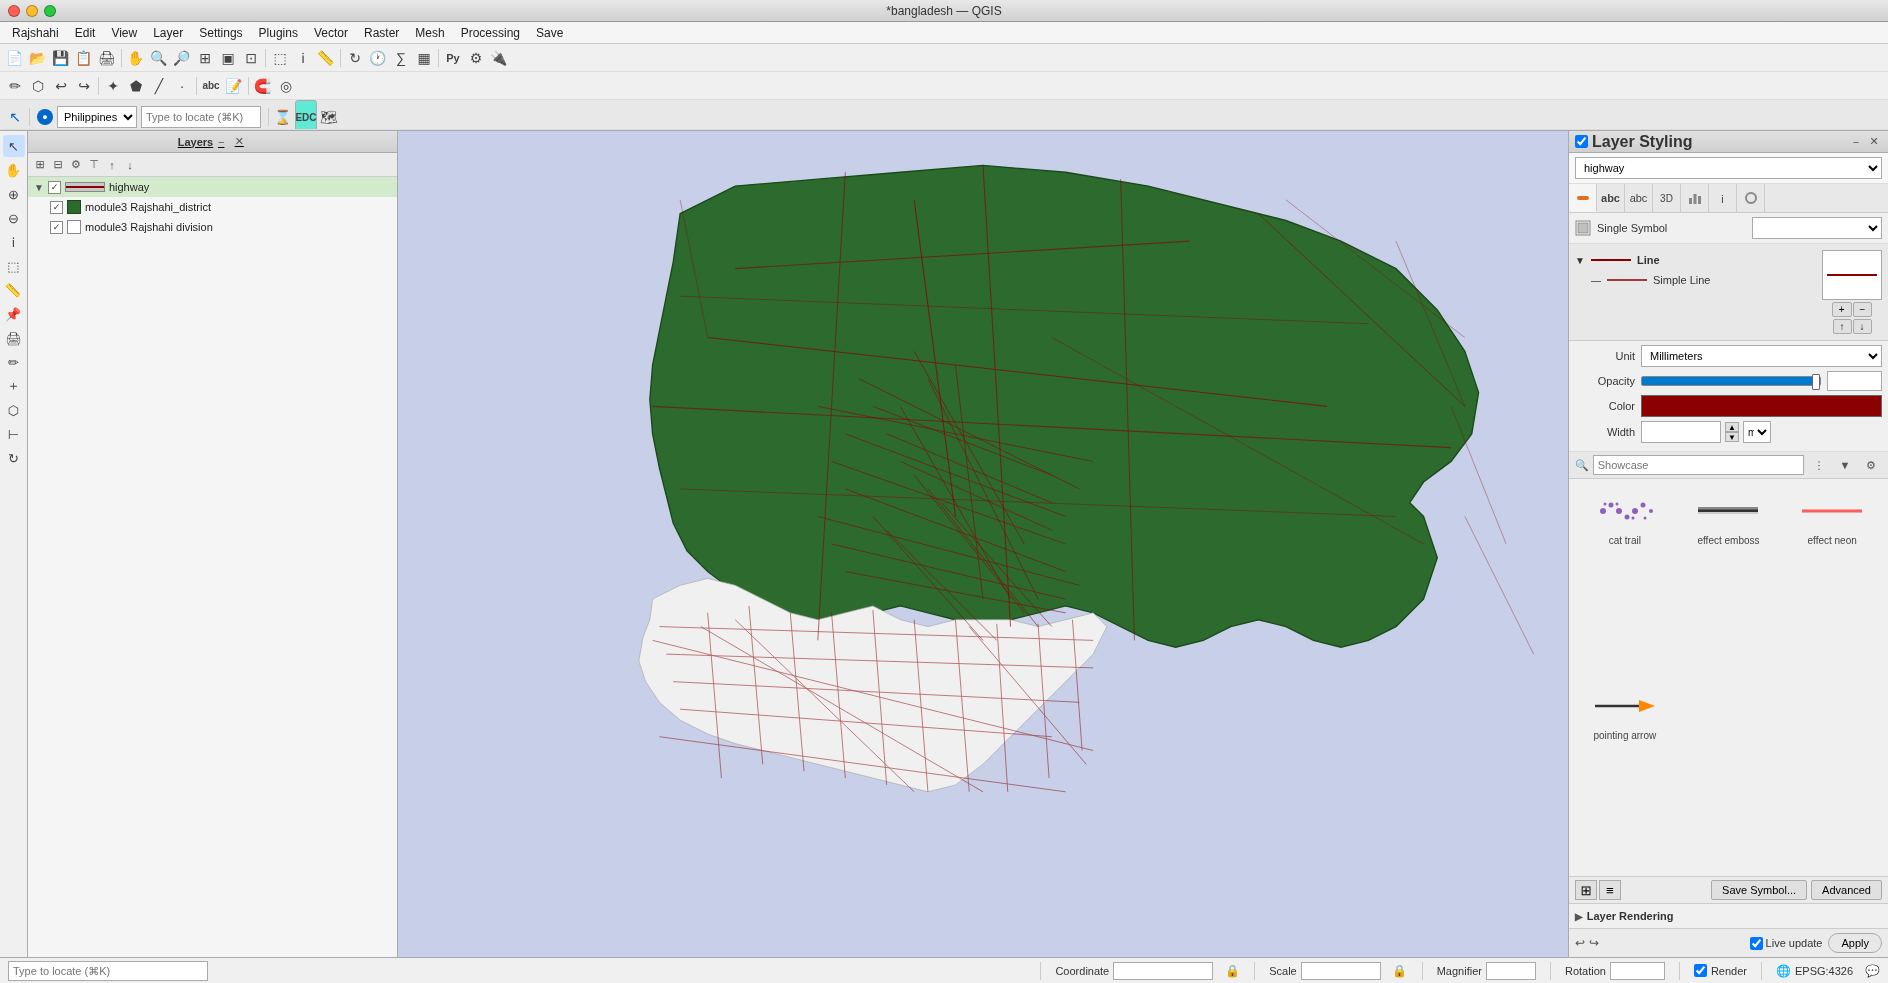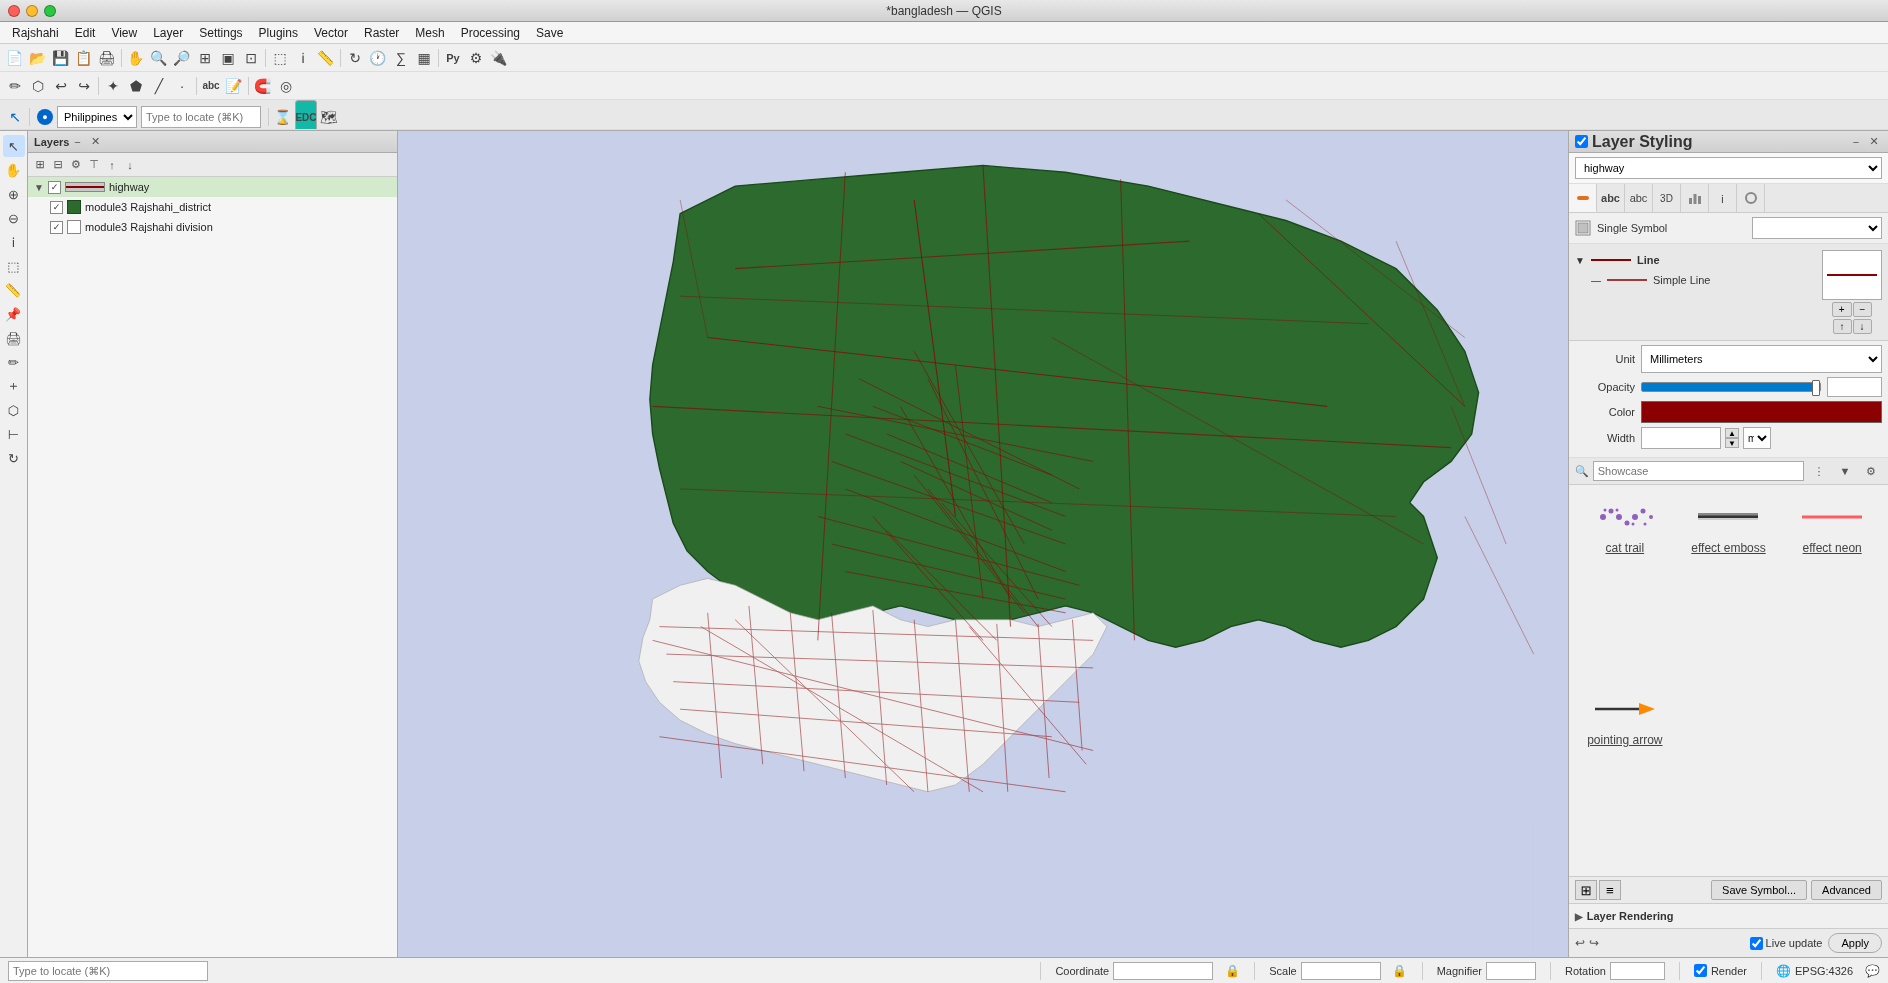--- a/index.html
+++ b/index.html
@@ -23,21 +23,21 @@
     .toolbar-row { display: flex; align-items: center; height: 28px; padding: 0 4px; border-bottom: 1px solid #ddd; gap: 1px; flex-wrap: wrap; overflow: hidden; }
     .tb-icon { width: 22px; height: 22px; display: flex; align-items: center; justify-content: center; font-size: 14px; cursor: pointer; border-radius: 3px; color: #444; }
     .tb-sep { width: 1px; height: 18px; background: #ccc; margin: 0 2px; }
 
     
     .menu-bar { height: 22px; background: #f5f5f5; border-bottom: 1px solid #ccc; display: flex; align-items: center; padding: 0 4px; }
     .menu-item { padding: 2px 8px; font-size: 12px; cursor: pointer; color: #222; border-radius: 3px; }
 
     
     .layers-panel { width: 370px; min-width: 370px; background: #f5f5f5; border-right: 1px solid #aaa; display: flex; flex-direction: column; }
-    .panel-title-bar { height: 22px; background: linear-gradient(to bottom, #e0e0e0, #d0d0d0); display: flex; align-items: center; padding: 0 6px; border-bottom: 1px solid #aaa; justify-content: flex-start; }
+    .panel-title-bar { height: 22px; background: linear-gradient(to bottom, #e0e0e0, #d0d0d0); display: flex; align-items: center; padding: 0 6px; border-bottom: 1px solid #aaa; justify-content: center; text-decoration: underline; }
     .panel-title { font-size: 11px; font-weight: bold; color: #333; }
     .panel-tools { display: flex; gap: 2px; }
     .panel-tool-icon { width: 16px; height: 16px; display: flex; align-items: center; justify-content: center; font-size: 11px; cursor: pointer; color: #555; }
 
     .layers-toolbar { height: 24px; background: #ebebeb; border-bottom: 1px solid #ccc; display: flex; align-items: center; padding: 0 4px; gap: 2px; }
 
     .layer-item { display: flex; align-items: center; padding: 2px 6px; cursor: pointer; gap: 4px; height: 20px; }
     .layer-item.highlighted { background: #d4eacc; }
     .layer-checkbox { width: 13px; height: 13px; border: 1px solid #888; background: white; display: flex; align-items: center; justify-content: center; font-size: 9px; color: #333; }
     .layer-name { font-size: 11px; color: #222; }
@@ -63,28 +63,28 @@
 
     
     .symbol-type-row { display: flex; align-items: center; padding: 4px 6px; border-bottom: 1px solid #ddd; background: #f0f0f0; gap: 6px; }
     .symbol-type-label { font-size: 11px; color: #333; }
     .sym-btn { padding: 1px 6px; background: #e0e0e0; border: 1px solid #aaa; font-size: 10px; cursor: pointer; border-radius: 2px; }
 
     
     .prop-area { padding: 4px 6px; border-bottom: 1px solid #ddd; }
     .prop-row { display: flex; align-items: center; margin-bottom: 4px; gap: 6px; }
     .prop-label { width: 60px; font-size: 11px; color: #333; text-align: right; flex-shrink: 0; }
-    .prop-select { width: 100%; height: 28px; border: 1px solid #aaa; background: white; font-size: 11px; padding: 0 4px; }
+    .prop-select { width: 100%; height: 22px; border: 1px solid #aaa; background: white; font-size: 11px; padding: 0 4px; }
 
     
     .showcase-header { display: flex; align-items: center; padding: 2px 6px; border-bottom: 1px solid #ccc; background: #e8e8e8; gap: 4px; }
     .showcase-grid { display: grid; grid-template-columns: repeat(3, 1fr); gap: 8px; padding: 8px; overflow-y: auto; flex: 1; }
     .showcase-item { display: flex; flex-direction: column; align-items: center; gap: 4px; cursor: pointer; padding: 4px; border-radius: 3px; }
     .showcase-item-preview { width: 60px; height: 40px; display: flex; align-items: center; justify-content: center; }
-    .showcase-label { font-size: 12px; color: #444; text-align: center; text-decoration: underline; }
+    .showcase-label { font-size: 10px; color: #444; text-align: center; }
     .style-btn { padding: 3px 10px; background: #e0e0e0; border: 1px solid #aaa; font-size: 11px; cursor: pointer; border-radius: 2px; }
 
     .layer-rendering-section { padding: 4px 6px; border-top: 1px solid #ccc; }
     .section-header { display: flex; align-items: center; gap: 4px; font-size: 11px; font-weight: bold; color: #333; cursor: pointer; padding: 2px 0; }
     .section-arrow { font-size: 10px; color: #555; }
 
     .live-update-row { display: flex; align-items: center; justify-content: space-between; padding: 4px 6px; background: #ebebeb; border-top: 1px solid #ccc; }
     .live-update-left { display: flex; align-items: center; gap: 4px; }
     .checkbox-label { font-size: 11px; color: #333; }
 
@@ -190,21 +190,21 @@
         <div style="width:16px;height:16px;background:#0066cc;border-radius:50%;display:flex;align-items:center;justify-content:center;">
           <span style="color:white;font-size:9px;">●</span>
         </div>
         <select style="height:22px;border:1px solid #aaa;font-size:11px;background:white;padding:0 2px;">
           <option>Philippines</option>
         </select>
         <input type="text" style="width: 120px; height: 22px; border: 1px solid rgb(170, 170, 170); font-size: 11px; padding: 0px 4px;" placeholder="Type to locate (⌘K)">
       </div>
       <div class="tb-sep"></div>
       <span class="tb-icon">⌛</span>
-      <span class="tb-icon" style="font-size:10px;font-weight:bold;border:1px solid #aaa;padding:16px 3px;background:#14b8a6;">EDC</span>
+      <span class="tb-icon" style="font-size:10px;font-weight:bold;border:1px solid #aaa;padding:16px 3px;background:#5eead4;">EDC</span>
       <span class="tb-icon">🗺</span>
     </div>
   </div>
 
   <div class="content-area">
 
     <div class="left-toolbar">
       <div class="lt-icon active">↖</div>
       <div class="lt-icon">✋</div>
       <div class="lt-icon">⊕</div>

